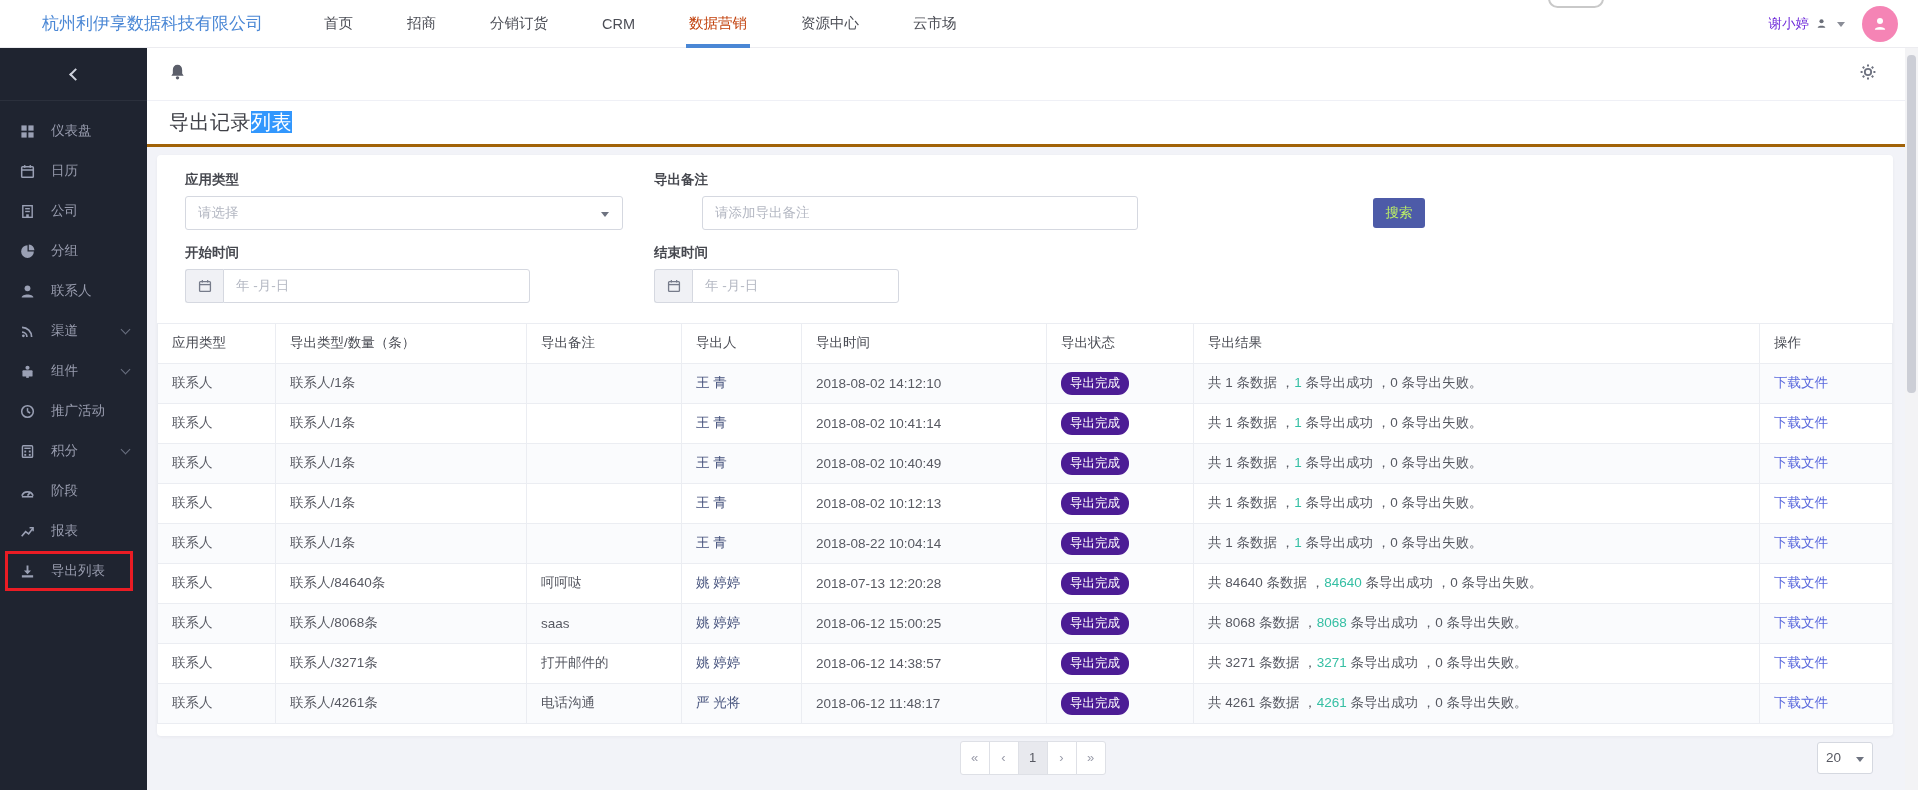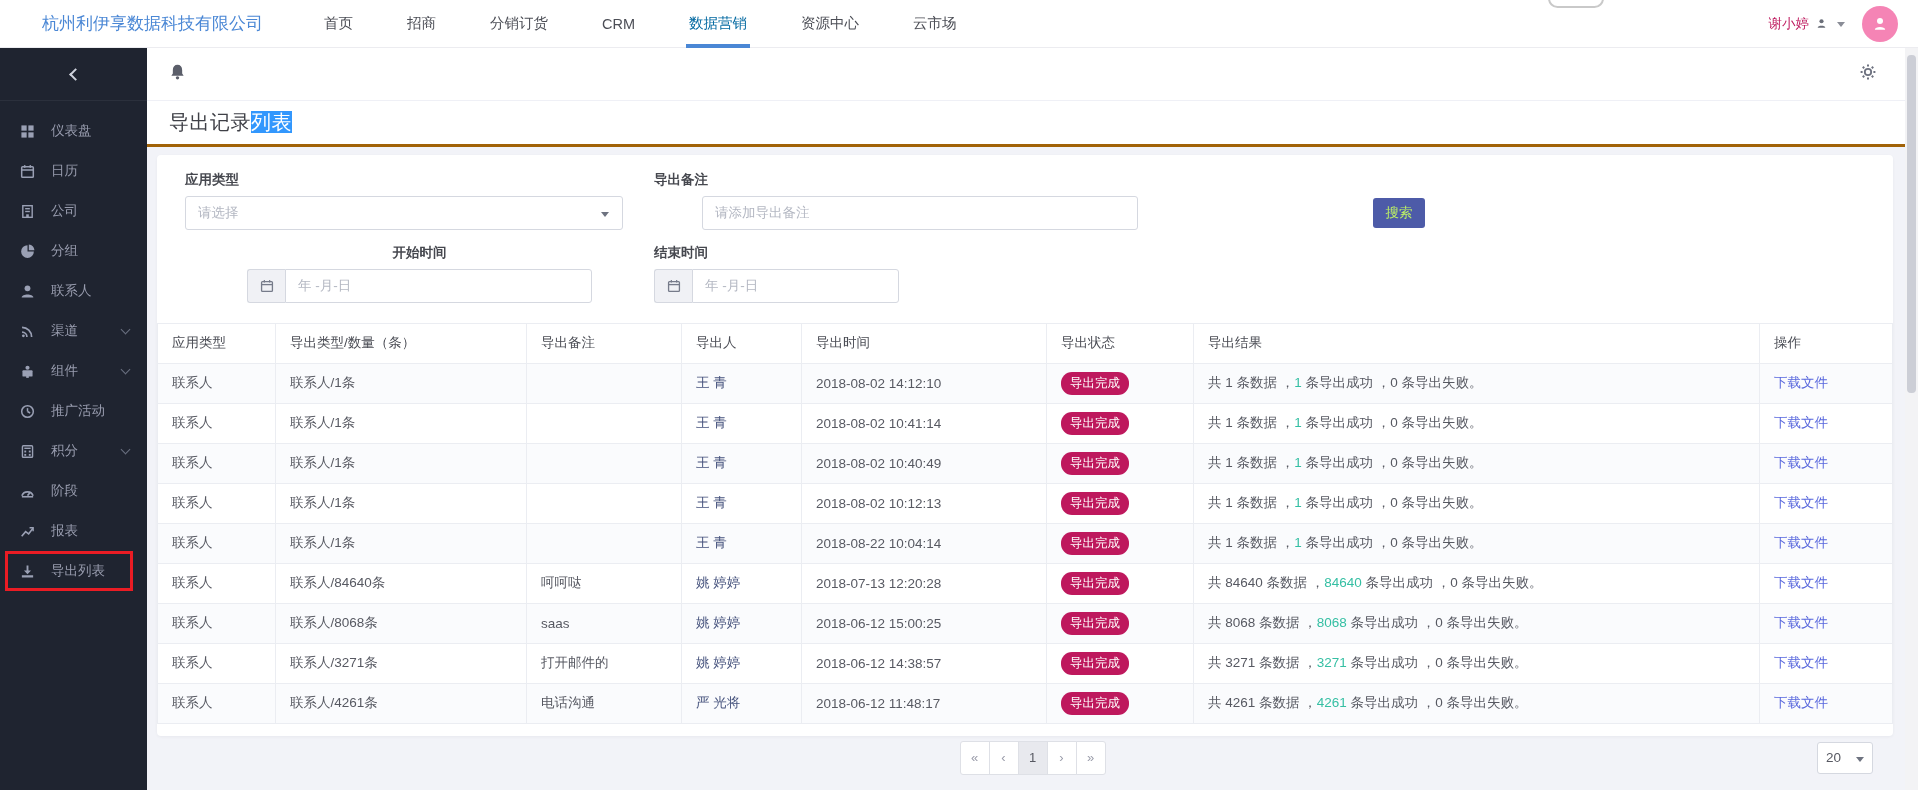--- a/index.html
+++ b/index.html
@@ -4,24 +4,24 @@
 <style>
   * { margin:0; padding:0; box-sizing:border-box; }
   html,body { width:1918px; height:790px; overflow:hidden; }
   body { font-family:"Liberation Sans","DejaVu Sans",sans-serif; background:#fff; position:relative; font-size:13.5px; color:#575962; }
 
   
   .topnav { height:48px; background:#fff; border-bottom:1px solid #ececf0; display:flex; align-items:center; padding:0 20px 0 18px; position:relative; z-index:6; }
   .brand { color:#4a87d5; font-size:17px; margin-right:34px; white-space:nowrap; cursor:pointer;margin-left:24px; }
   .topnav-items { display:flex; height:48px; }
   .nav-item { padding:0 27px; height:48px; display:flex; align-items:center; font-size:14.5px; color:#4c4e56; cursor:pointer; position:relative; white-space:nowrap; }
-  .nav-item.active { color:#0369a1; }
+  .nav-item.active { color:#c2410c; }
   .nav-item.active::after { content:""; position:absolute; left:24px; right:24px; bottom:0; height:4px; background:#4a87d5; }
   .user-area { margin-left:auto; display:flex; align-items:center; gap:7px; cursor:pointer; }
-  .user-name { font-size:13.5px; color:#be185d; }
+  .user-name { font-size:13.5px; color:#6d28d9; }
   .mini-person { display:inline-flex; }
   .caret-down { width:0; height:0; border-left:4px solid transparent; border-right:4px solid transparent; border-top:5px solid #8a8d97; margin:2px 10px 0 3px; }
   .avatar { width:36px; height:36px; border-radius:50%; background:#f584b5; display:flex; align-items:center; justify-content:center; }
   .artifact-pill { position:absolute; top:-11px; left:1548px; width:56px; height:19px; border:2px solid #c9c9c9; border-radius:10px; background:#fff; z-index:7; }
 
   
   .layout { display:flex; height:742px; }
 
   
   .sidebar { width:147px; background:#1f2430; flex-shrink:0; display:flex; flex-direction:column; }
@@ -62,21 +62,21 @@
   .date-end .date-input { width:207px; }
   .search-btn { margin-left:235px; margin-bottom:2px; width:52px; height:30px; background:#4d5ba8; color:#bef264; border:none; border-radius:3px; font-size:13.5px; cursor:pointer; font-family:inherit; }
 
   
   table.export-table { width:100%; border-collapse:collapse; table-layout:fixed; margin-top:20px; }
   .export-table th, .export-table td { border:1px solid #ebedf2; height:40px; padding:0 14px; text-align:left; font-size:13.5px; font-weight:400; overflow:hidden; white-space:nowrap; }
   .export-table th { color:#4b4d55; font-weight:500; background:#fff; }
   .export-table td { color:#575962; }
   .export-table tbody tr:nth-child(odd) { background:#fafbfd; }
   .person { color:#44517c; }
-  .badge { display:inline-block; background:#be185d; color:#fff; font-size:12.5px; padding:5px 9px; border-radius:11px; line-height:1; }
+  .badge { display:inline-block; background:#4c1d95; color:#fff; font-size:12.5px; padding:5px 9px; border-radius:11px; line-height:1; }
   .success-num { color:#35bfa3; }
   .download-link { color:#5867dd; cursor:pointer; text-decoration:none; }
 
   
   .pagination-zone { position:relative; margin-top:5px; height:60px; }
   .pagination { display:flex; justify-content:center; }
   .pg-btn { min-width:30px; height:34px; border:1px solid #dee0e6; background:#fff; margin-left:-1px; display:flex; align-items:center; justify-content:center; color:#9a9caa; font-size:13px; cursor:pointer; }
   .pg-btn:first-child { border-radius:3px 0 0 3px; margin-left:0; }
   .pg-btn:last-child { border-radius:0 3px 3px 0; }
   .pg-btn.active { background:#e8e9ee; color:#575962; }
@@ -320,21 +320,21 @@
               <span class="select-caret"></span>
             </div>
           </div>
           <div class="fcol remark-col">
             <span class="flabel">导出备注</span>
             <input class="ctrl remark-input" placeholder="请添加导出备注" style="">
           </div>
           <button class="search-btn">搜索</button>
         </div>
         <div class="filter-row">
-          <div class="fcol" style="width:469px;align-items:center;">
+          <div class="fcol" style="width:469px;">
             <span class="flabel">开始时间</span>
             <div class="date-group date-start">
               <span class="date-addon">
                 <svg width="14" height="14" viewBox="0 0 16 16" stroke="#767b8a" fill="none" stroke-width="1.5">
                     <rect x="1.8" y="3" width="12.4" height="11.2" rx="1"></rect>
                     <line x1="1.8" y1="6.4" x2="14.2" y2="6.4"></line>
                     <line x1="5" y1="1.2" x2="5" y2="4"></line>
                     <line x1="11" y1="1.2" x2="11" y2="4"></line>
                   </svg>
               </span>

